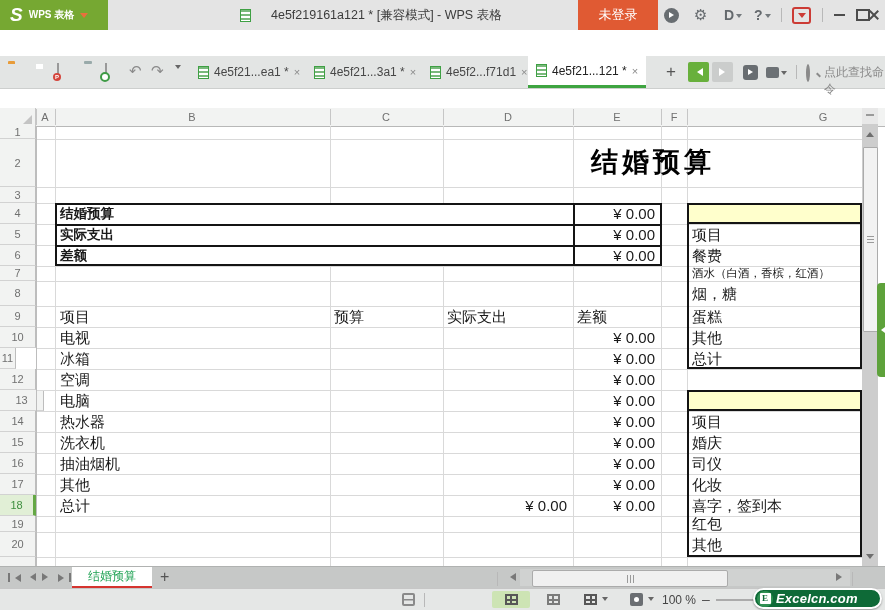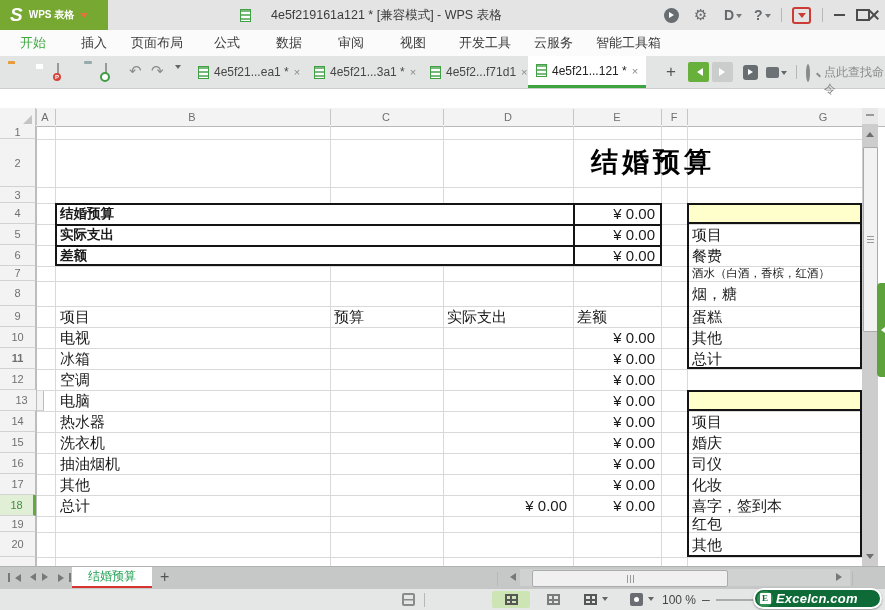--- a/index.html
+++ b/index.html
@@ -106,20 +106,21 @@
   <div id="titlebar">
     <div id="logo">
       <span class="s">S</span>
       <span class="t">WPS 表格</span>
       <span class="car"></span>
     </div>
     <div id="tb-title">
       <span class="doc-ico"></span>
       <span>4e5f219161a121 * [兼容模式] - WPS 表格</span>
     </div>
+    <div id="login-btn">未登录</div>
     <div class="tb-ico" style="left:664px">
         <span class="circ">
           <span class="p"></span>
         </span>
       </div>
     <div class="tb-ico" style="left:694px;font-size:15px">
         <span>⚙</span>
       </div>
     <div class="tb-ico" style="left:724px;font-weight:bold;font-size:14px">
         <span>D</span>
@@ -144,32 +145,20 @@
         <span class="wmin"></span>
       </div>
     <div class="tb-ico" style="left:856px">
         <span class="wmax"></span>
       </div>
     <div class="tb-ico" style="left:868px">
         <span class="wx"></span>
       </div>
   </div>
 
-  <div id="menubar">
-    <span class="menu-item active" style="left:20px">开始</span>
-    <span class="menu-item" style="left:81px">插入</span>
-    <span class="menu-item" style="left:131px">页面布局</span>
-    <span class="menu-item" style="left:214px">公式</span>
-    <span class="menu-item" style="left:276px">数据</span>
-    <span class="menu-item" style="left:338px">审阅</span>
-    <span class="menu-item" style="left:400px">视图</span>
-    <span class="menu-item" style="left:459px">开发工具</span>
-    <span class="menu-item" style="left:534px">云服务</span>
-    <span class="menu-item" style="left:596px">智能工具箱</span>
-  </div>
 
   <div id="toolbar">
     <span class="qk" style="left:8px"><span class="fold"></span></span>
     <span class="qk" style="left:33px"><span class="save"></span></span>
     <span class="qk" style="left:57px"><span class="page"><span class="pd">P</span></span></span>
     <span class="qk" style="left:81px"><span class="prnt"></span></span>
     <span class="qk" style="left:105px"><span class="page"><span class="mg"></span></span></span>
     <span class="qk uglyph" style="left:129px;top:7px">↶</span>
     <span class="qk uglyph" style="left:151px;top:7px">↷</span>
     <span class="qk" style="left:173px;top:13px"><span class="car-s" style="border-top-color:#666"></span></span>
@@ -223,21 +212,21 @@
       <div class="rowhead" style="position: absolute; left: 0px; top: 126px; width: 36px; height: 13px; line-height: 13px;">1</div>
       <div class="rowhead" style="position: absolute; left: 0px; top: 139px; width: 36px; height: 48px; line-height: 48px;">2</div>
       <div class="rowhead" style="position: absolute; left: 0px; top: 187px; width: 36px; height: 16px; line-height: 16px;">3</div>
       <div class="rowhead" style="position: absolute; left: 0px; top: 203px; width: 36px; height: 21px; line-height: 21px;">4</div>
       <div class="rowhead" style="position: absolute; left: 0px; top: 224px; width: 36px; height: 21px; line-height: 21px;">5</div>
       <div class="rowhead" style="position: absolute; left: 0px; top: 245px; width: 36px; height: 21px; line-height: 21px;">6</div>
       <div class="rowhead" style="position: absolute; left: 0px; top: 266px; width: 36px; height: 15px; line-height: 15px;">7</div>
       <div class="rowhead" style="position: absolute; left: 0px; top: 281px; width: 36px; height: 25px; line-height: 25px;">8</div>
       <div class="rowhead" style="position: absolute; left: 0px; top: 306px; width: 36px; height: 21px; line-height: 21px;">9</div>
       <div class="rowhead" style="position: absolute; left: 0px; top: 327px; width: 36px; height: 21px; line-height: 21px;">10</div>
-      <div class="rowhead" style="position: absolute; left: 0px; top: 348px; width: 36px; height: 21px; line-height: 21px; font-weight: bold;">11</div>
+      <div class="rowhead" style="position: absolute; left: 0px; top: 348px; width: 16px; height: 21px; line-height: 21px;">11</div>
       <div class="rowhead" style="position: absolute; left: 0px; top: 369px; width: 36px; height: 21px; line-height: 21px;">12</div>
       <div class="rowhead" style="position: absolute; left: 0px; top: 390px; width: 44px; height: 21px; line-height: 21px;">13</div>
       <div class="rowhead" style="position: absolute; left: 0px; top: 411px; width: 36px; height: 21px; line-height: 21px;">14</div>
       <div class="rowhead" style="position: absolute; left: 0px; top: 432px; width: 36px; height: 21px; line-height: 21px;">15</div>
       <div class="rowhead" style="position: absolute; left: 0px; top: 453px; width: 36px; height: 21px; line-height: 21px;">16</div>
       <div class="rowhead" style="position: absolute; left: 0px; top: 474px; width: 36px; height: 21px; line-height: 21px;">17</div>
       <div class="rowhead active" style="position: absolute; left: 0px; top: 495px; width: 36px; height: 21px; line-height: 21px;">18</div>
       <div class="rowhead" style="position: absolute; left: 0px; top: 516px; width: 36px; height: 16px; line-height: 16px;">19</div>
       <div class="rowhead" style="position: absolute; left: 0px; top: 532px; width: 36px; height: 25px; line-height: 25px;">20</div>
       <div style="position: absolute; left: 0px; top: 557px; width: 36px; height: 9px; background: rgb(242, 243, 242); border-right: 1px solid rgb(189, 189, 189); box-sizing: border-box;"></div>

